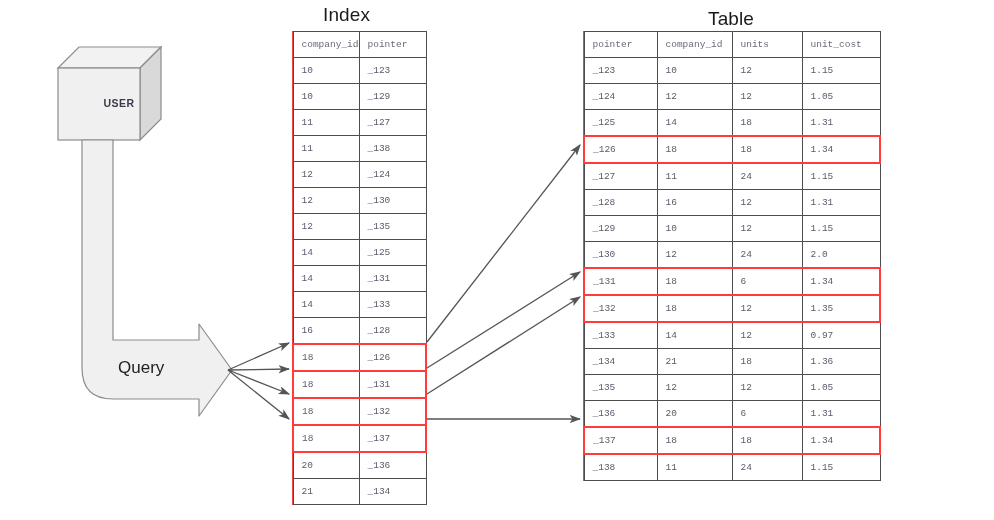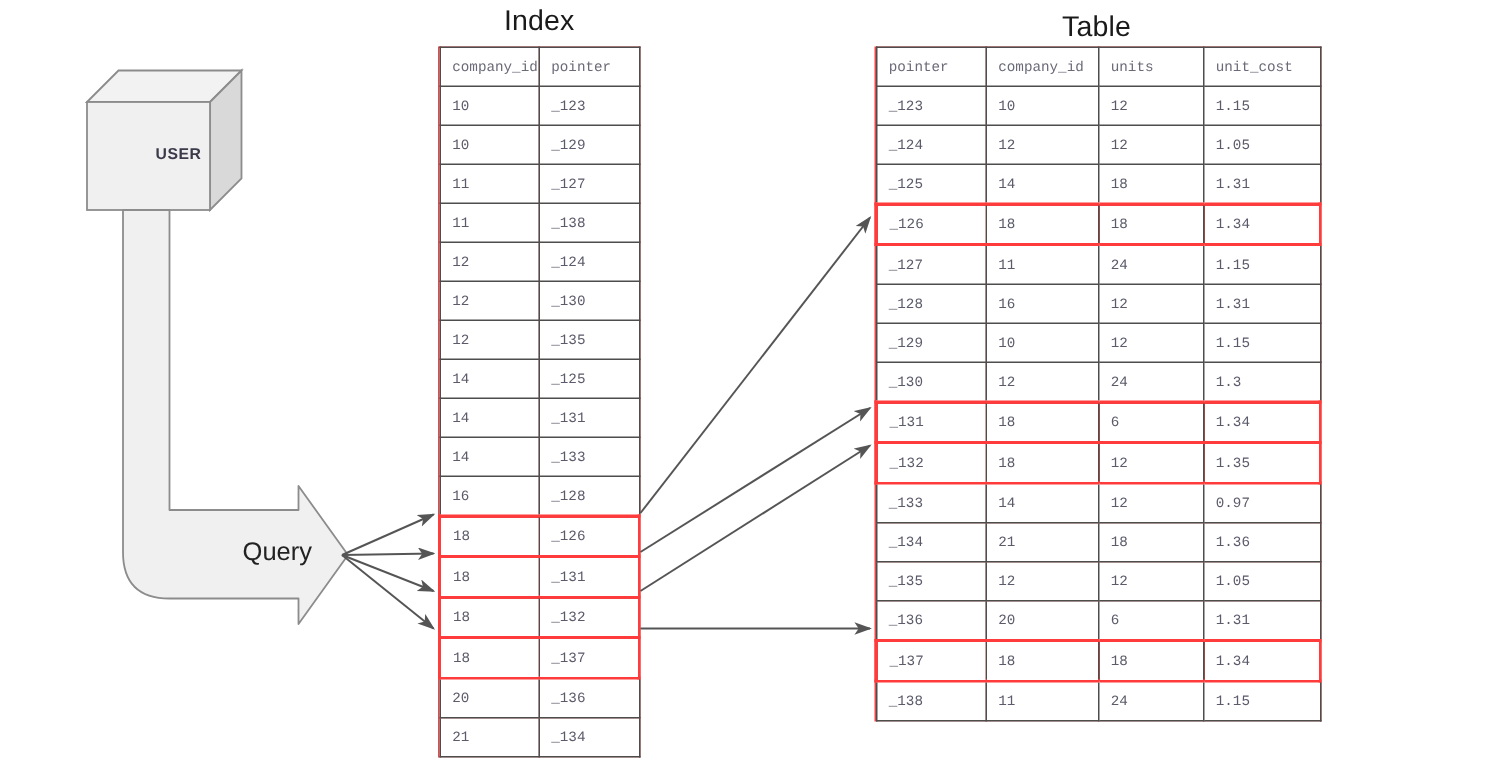--- a/index.html
+++ b/index.html
@@ -24,21 +24,21 @@
   
   .diagram-title {
     position: absolute;
     font-family: "Liberation Sans", sans-serif;
     font-size: 19px;
     color: #1a1a1a;
     font-weight: 400;
     text-align: center;
     letter-spacing: 0.1px;
   }
-  #title-index { left: 293px; top: 4px; width: 133px; }
+  #title-index { left: 280px; top: 4px; width: 133px; }
   #title-table { left: 583px; top: 8px; width: 296px; }
 
   
   .data-table {
     position: absolute;
     border-collapse: collapse;
     table-layout: fixed;
     background: #ef4444;
   }
   .data-table td {
@@ -80,21 +80,21 @@
     width: 994px;
     height: 520px;
     pointer-events: none;
   }
 
   .query-label {
     position: absolute;
     left: 118px;
     top: 358px;
     width: 90px;
-    text-align: right;
+    text-align: left;
     font-family: "Liberation Sans", sans-serif;
     font-size: 17px;
     color: #222222;
   }
   .user-label {
     position: absolute;
     left: 58px;
     top: 97px;
     width: 82px;
     text-align: center;
@@ -248,21 +248,21 @@
         <tr>
           <td>_129</td>
           <td>10</td>
           <td>12</td>
           <td>1.15</td>
         </tr>
         <tr>
           <td>_130</td>
           <td>12</td>
           <td>24</td>
-          <td>1.3</td>
+          <td>2.0</td>
         </tr>
         <tr class="hl">
           <td>_131</td>
           <td>18</td>
           <td>6</td>
           <td>1.34</td>
         </tr>
         <tr class="hl">
           <td>_132</td>
           <td>18</td>

